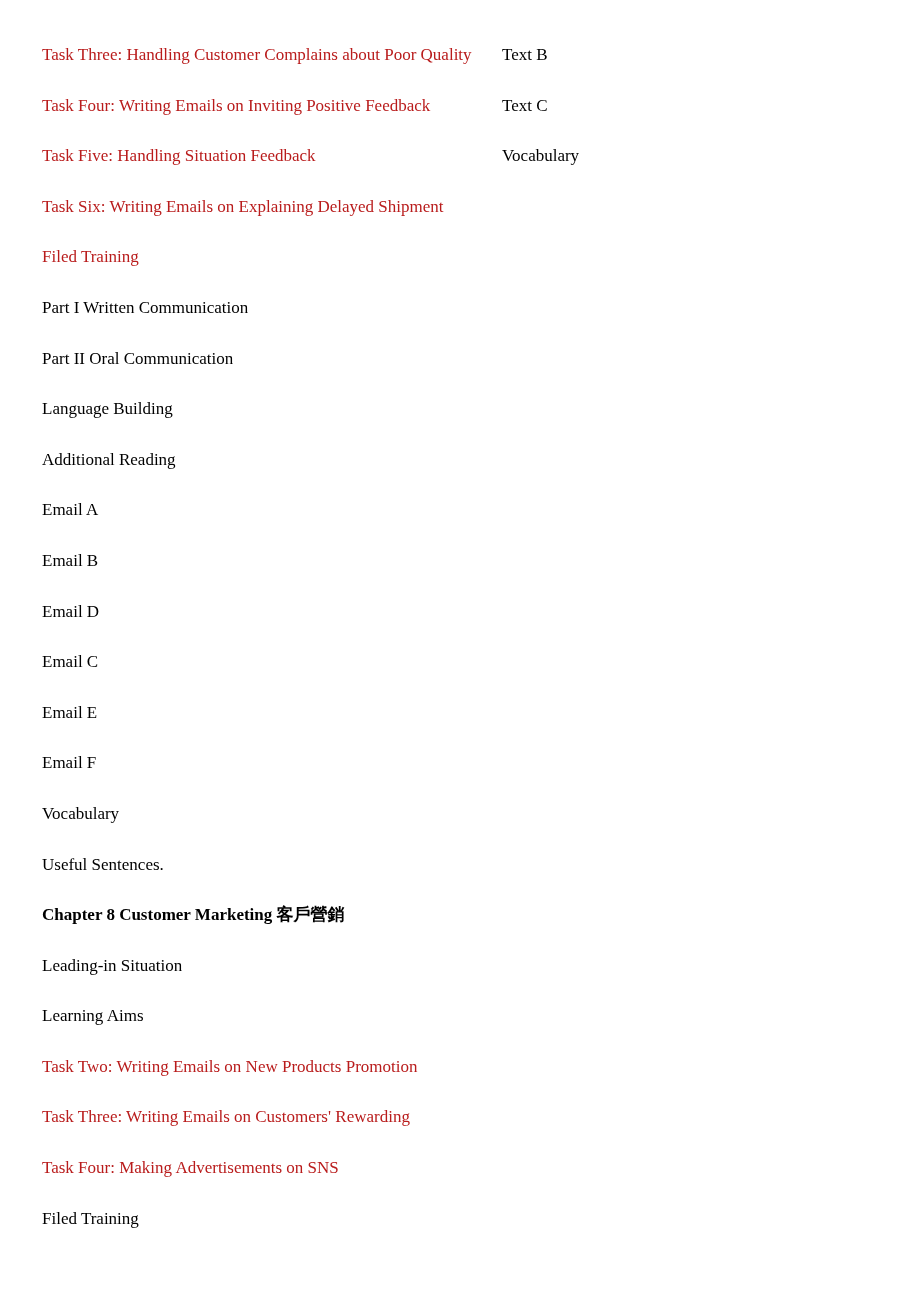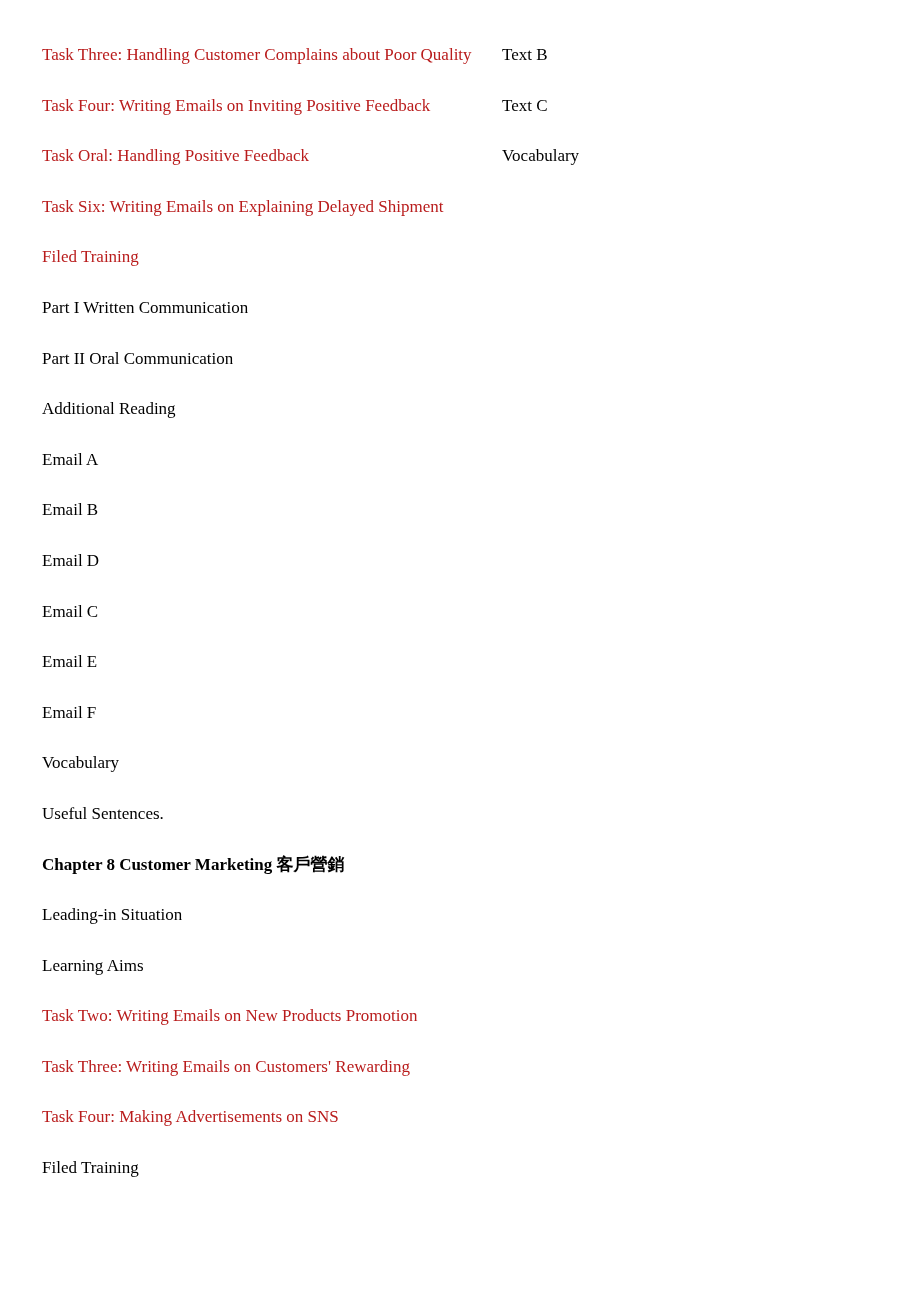--- a/index.html
+++ b/index.html
@@ -36,25 +36,26 @@
       font-weight: bold;
     }
   </style>
 </head>
 <body>
 
 <div class="columns">
   <div class="col-left" id="col-left">
       <div class="entry"><span class="link">Task Three: Handling Customer Complains about Poor Quality</span></div>
       <div class="entry"><span class="link">Task Four: Writing Emails on Inviting Positive Feedback</span></div>
-      <div class="entry"><span class="link">Task Oral: Handling Positive Feedback</span></div>
+      <div class="entry"><span class="link">Task Five: Handling Situation Feedback</span></div>
       <div class="entry"><span class="link">Task Six: Writing Emails on Explaining Delayed Shipment</span></div>
       <div class="entry"><span class="link">Filed Training</span></div>
       <div class="entry"><span>Part I Written Communication</span></div>
       <div class="entry"><span>Part II Oral Communication</span></div>
+      <div class="entry"><span>Language Building</span></div>
       <div class="entry"><span>Additional Reading</span></div>
       <div class="entry"><span>Email A</span></div>
       <div class="entry"><span>Email B</span></div>
       <div class="entry"><span>Email D</span></div>
       <div class="entry"><span>Email C</span></div>
       <div class="entry"><span>Email E</span></div>
       <div class="entry"><span>Email F</span></div>
       <div class="entry"><span>Vocabulary</span></div>
       <div class="entry"><span>Useful Sentences.</span></div>
       <div class="entry"><span class="bold">Chapter 8 Customer Marketing 客戶營銷</span></div>

